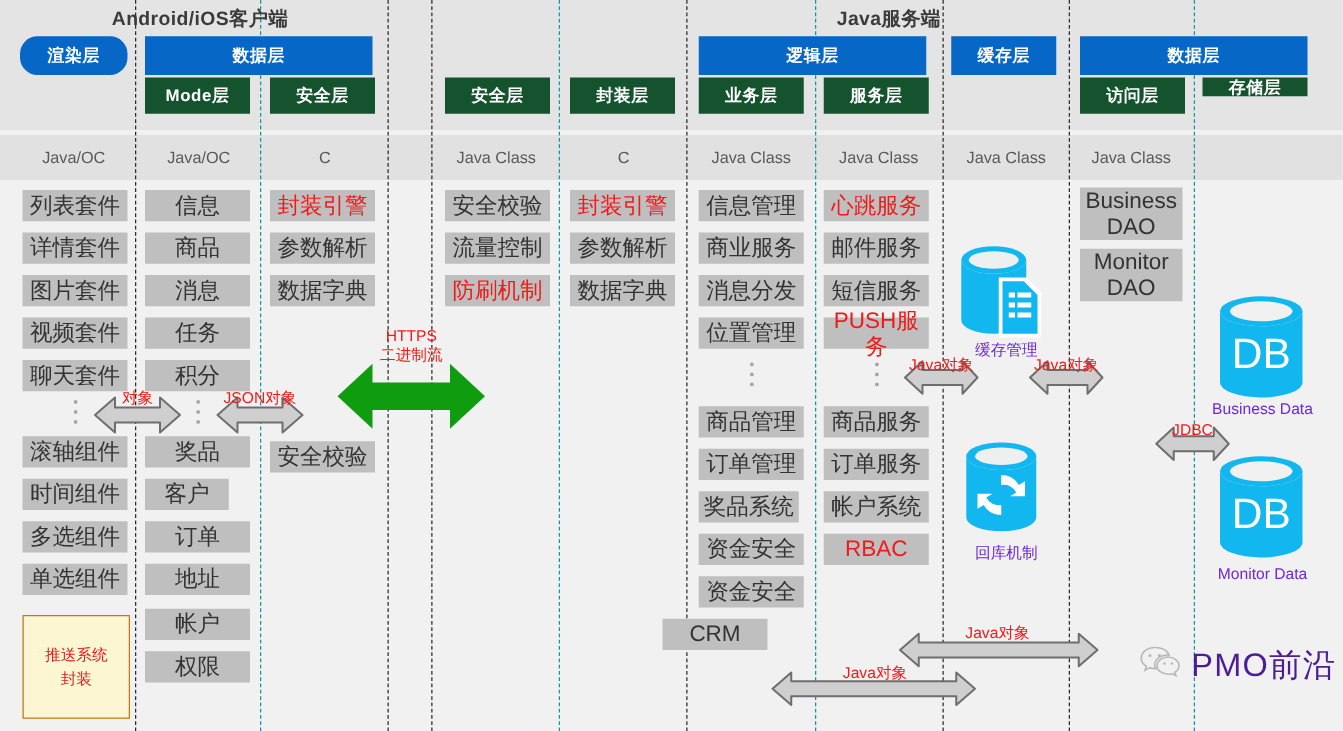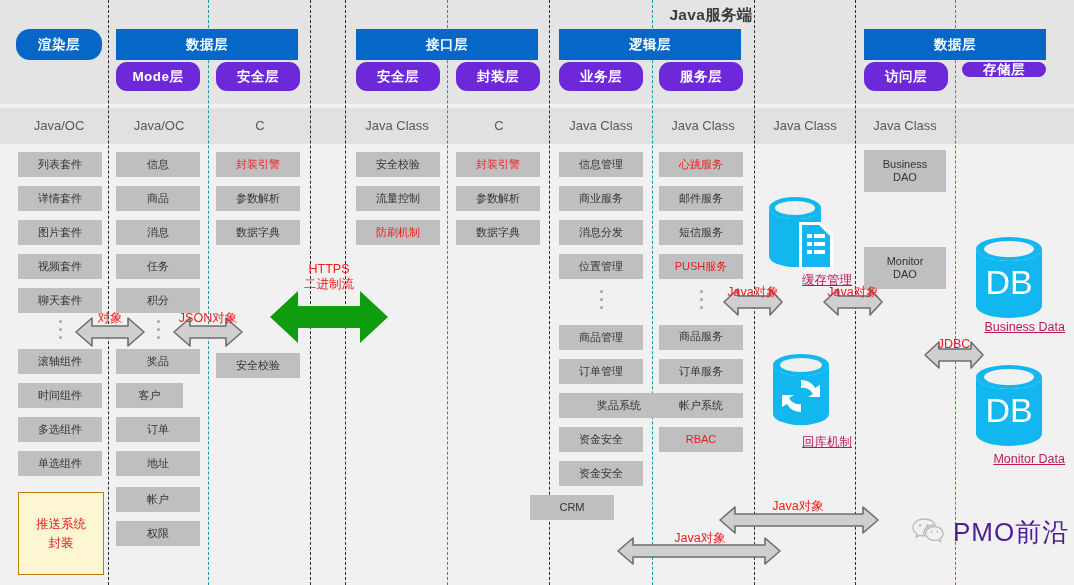--- a/index.html
+++ b/index.html
@@ -25,32 +25,32 @@
     position:absolute;font-size:15.5px;font-weight:bold;color:#3b3b3b;
     letter-spacing:.3px;text-align:center;z-index:7;
   }
 
   
   .bar{
     position:absolute;display:flex;align-items:center;justify-content:center;
     color:#fff;font-size:13.5px;font-weight:bold;letter-spacing:.5px;z-index:7;
   }
   .bar.blue{background:#0667c6;}
-  .bar.green{background:#6d28d9;border-radius:11px;}
+  .bar.green{background:#14532d;}
 
   
   .lang{
     position:absolute;font-size:13px;color:#595959;text-align:center;
     top:116px;height:20px;line-height:20px;z-index:7;
   }
 
   
   .mod{
     position:absolute;background:#bfbfbf;color:#333;
-    font-size:11px;display:flex;align-items:center;justify-content:center;
+    font-size:18px;display:flex;align-items:center;justify-content:center;
     text-align:center;line-height:1.15;z-index:7;
   }
   .mod.red{color:#ef1b1b;}
 
   
   .yellowbox{
     position:absolute;background:#fdf6d3;border:1.6px solid #c07a11;
     color:#e01b1b;font-size:12.5px;display:flex;align-items:center;
     justify-content:center;text-align:center;line-height:1.45;z-index:7;
   }
@@ -66,21 +66,21 @@
   
   .arrowwrap{position:absolute;z-index:8;}
   .arrowwrap svg{display:block;}
   .arrowlabel{
     position:absolute;color:#f01b1b;font-size:12.5px;white-space:nowrap;z-index:9;
     text-align:center;
   }
 
   
   .icon-lbl{
-    position:absolute;font-size:12.5px;color:#be185d;text-align:right;z-index:7;text-decoration:underline;
+    position:absolute;font-size:12.5px;color:#6d28d9;text-align:center;z-index:7;
   }
   .dbicon{position:absolute;z-index:7;}
 
   
   .brand{position:absolute;z-index:9;display:flex;align-items:center;gap:7px;}
   .brand-text{font-size:26px;color:#4c1d95;letter-spacing:1px;}
 </style>
 </head>
 <body>
 
@@ -94,36 +94,37 @@
   <div class="vsep teal" style="left:208px;"></div>
   <div class="vsep" style="left:310px;"></div>
   <div class="vsep" style="left:345px;"></div>
   <div class="vsep teal" style="left:447px;"></div>
   <div class="vsep" style="left:549px;"></div>
   <div class="vsep teal" style="left:652px;"></div>
   <div class="vsep" style="left:754px;"></div>
   <div class="vsep" style="left:855px;"></div>
   <div class="vsep teal" style="left:955px;"></div>
 
+  <div class="grp-title" style="left:0;width:320px;top:5px;">Android/iOS客户端</div>
   <div class="grp-title" style="left:348px;width:726px;top:5px;">Java服务端</div>
 
   <div class="bar blue" style="left:16px;top:29px;width:86px;height:31px;border-radius:14px;">渲染层</div>
 
   <div class="bar blue" style="left:116px;top:29px;width:182px;height:31px;">数据层</div>
   <div class="bar green" style="left:116px;top:62px;width:84px;height:29px;">Mode层</div>
   <div class="bar green" style="left:216px;top:62px;width:84px;height:29px;">安全层</div>
 
-  <div class="bar blue" style="left:356px;top:29px;width:182px;height:31px;">接口层</div>
   <div class="bar green" style="left:356px;top:62px;width:84px;height:29px;">安全层</div>
   <div class="bar green" style="left:456px;top:62px;width:84px;height:29px;">封装层</div>
 
   <div class="bar blue" style="left:559px;top:29px;width:182px;height:31px;">逻辑层</div>
   <div class="bar green" style="left:559px;top:62px;width:84px;height:29px;">业务层</div>
   <div class="bar green" style="left:659px;top:62px;width:84px;height:29px;">服务层</div>
 
+  <div class="bar blue" style="left:761px;top:29px;width:84px;height:31px;">缓存层</div>
 
   <div class="bar blue" style="left:864px;top:29px;width:182px;height:31px;">数据层</div>
   <div class="bar green" style="left:864px;top:62px;width:84px;height:29px;">访问层</div>
   <div class="bar green" style="left:962px;top:62px;width:84px;height:15px;">存储层</div>
 
   <div class="lang" style="left:14px;width:90px;">Java/OC</div>
   <div class="lang" style="left:113px;width:92px;">Java/OC</div>
   <div class="lang" style="left:213px;width:94px;">C</div>
   <div class="lang" style="left:350px;width:94px;">Java Class</div>
   <div class="lang" style="left:452px;width:94px;">C</div>
@@ -185,35 +186,35 @@
   <div class="mod" style="left:559px;top:186px;width:84px;height:25px;">商业服务</div>
   <div class="mod" style="left:559px;top:220px;width:84px;height:25px;">消息分发</div>
   <div class="mod" style="left:559px;top:254px;width:84px;height:25px;">位置管理</div>
   <div class="vdots" style="left:599px;top:285px;height:28px;">
       <i></i>
       <i></i>
       <i></i>
     </div>
   <div class="mod" style="left:559px;top:325px;width:84px;height:25px;">商品管理</div>
   <div class="mod" style="left:559px;top:359px;width:84px;height:25px;">订单管理</div>
-  <div class="mod" style="left:559px;top:393px;width:92px;height:25px;padding-left:14px;">奖品系统</div>
+  <div class="mod" style="left:559px;top:393px;width:80px;height:25px;">奖品系统</div>
   <div class="mod" style="left:559px;top:427px;width:84px;height:25px;">资金安全</div>
   <div class="mod" style="left:559px;top:461px;width:84px;height:25px;">资金安全</div>
   <div class="mod" style="left:530px;top:495px;width:84px;height:25px;">CRM</div>
 
   <div class="mod red" style="left:659px;top:152px;width:84px;height:25px;">心跳服务</div>
   <div class="mod" style="left:659px;top:186px;width:84px;height:25px;">邮件服务</div>
   <div class="mod" style="left:659px;top:220px;width:84px;height:25px;">短信服务</div>
   <div class="mod red" style="left:659px;top:254px;width:84px;height:25px;">PUSH服务</div>
   <div class="vdots" style="left:699px;top:285px;height:28px;">
       <i></i>
       <i></i>
       <i></i>
     </div>
-  <div class="mod" style="left:659px;top:325px;width:84px;height:25px;font-family:Liberation Mono, monospace;">商品服务</div>
+  <div class="mod" style="left:659px;top:325px;width:84px;height:25px;">商品服务</div>
   <div class="mod" style="left:659px;top:359px;width:84px;height:25px;">订单服务</div>
   <div class="mod" style="left:659px;top:393px;width:84px;height:25px;">帐户系统</div>
   <div class="mod red" style="left:659px;top:427px;width:84px;height:25px;">RBAC</div>
 
   <div class="dbicon" style="left:765px;top:194px;">
     <svg width="72" height="80" viewBox="0 0 72 80">
       <ellipse cx="30" cy="14" rx="26" ry="11" fill="#12b7f0"></ellipse>
       <ellipse cx="30" cy="14" rx="20" ry="7" fill="#eef0f0"></ellipse>
       <path d="M4 14 L4 62 a26 11 0 0 0 52 0 L56 14 a26 11 0 0 1 -52 0 Z" fill="#12b7f0"></path>
       <path d="M34 28 L56 28 L68 40 L68 76 L34 76 Z" fill="#ffffff"></path>
@@ -236,21 +237,21 @@
       <path d="M31 28 a16 16 0 0 1 14 8 l5 -3 l0 12 l-12 0 l5 -3 a11 11 0 0 0 -12 -6 Z" fill="#fff"></path>
       <path d="M31 60 a16 16 0 0 1 -14 -8 l-5 3 l0 -12 l12 0 l-5 3 a11 11 0 0 0 12 6 Z" fill="#fff"></path>
     </svg>
   </div>
   <div class="icon-lbl" style="left:758px;top:434px;width:94px;">回库机制</div>
 
   <div class="mod" style="left:864px;top:150px;width:82px;height:42px;flex-direction:column;">
     <span>Business</span>
     <span>DAO</span>
   </div>
-  <div class="mod" style="left:864px;top:199px;width:82px;height:42px;flex-direction:column;margin-top:48px;">
+  <div class="mod" style="left:864px;top:199px;width:82px;height:42px;flex-direction:column;">
     <span>Monitor</span>
     <span>DAO</span>
   </div>
 
   <div class="dbicon" style="left:972px;top:236px;">
     <svg width="74" height="84" viewBox="0 0 74 84">
       <ellipse cx="37" cy="13" rx="33" ry="12" fill="#12b7f0"></ellipse>
       <ellipse cx="37" cy="13" rx="25" ry="8" fill="#f1f1f1"></ellipse>
       <path d="M4 13 L4 70 a33 12 0 0 0 66 0 L70 13 a33 12 0 0 1 -66 0 Z" fill="#12b7f0"></path>
       <text x="37" y="58" font-family="Liberation Sans, sans-serif" font-size="34" fill="#fff" text-anchor="middle">DB</text>

